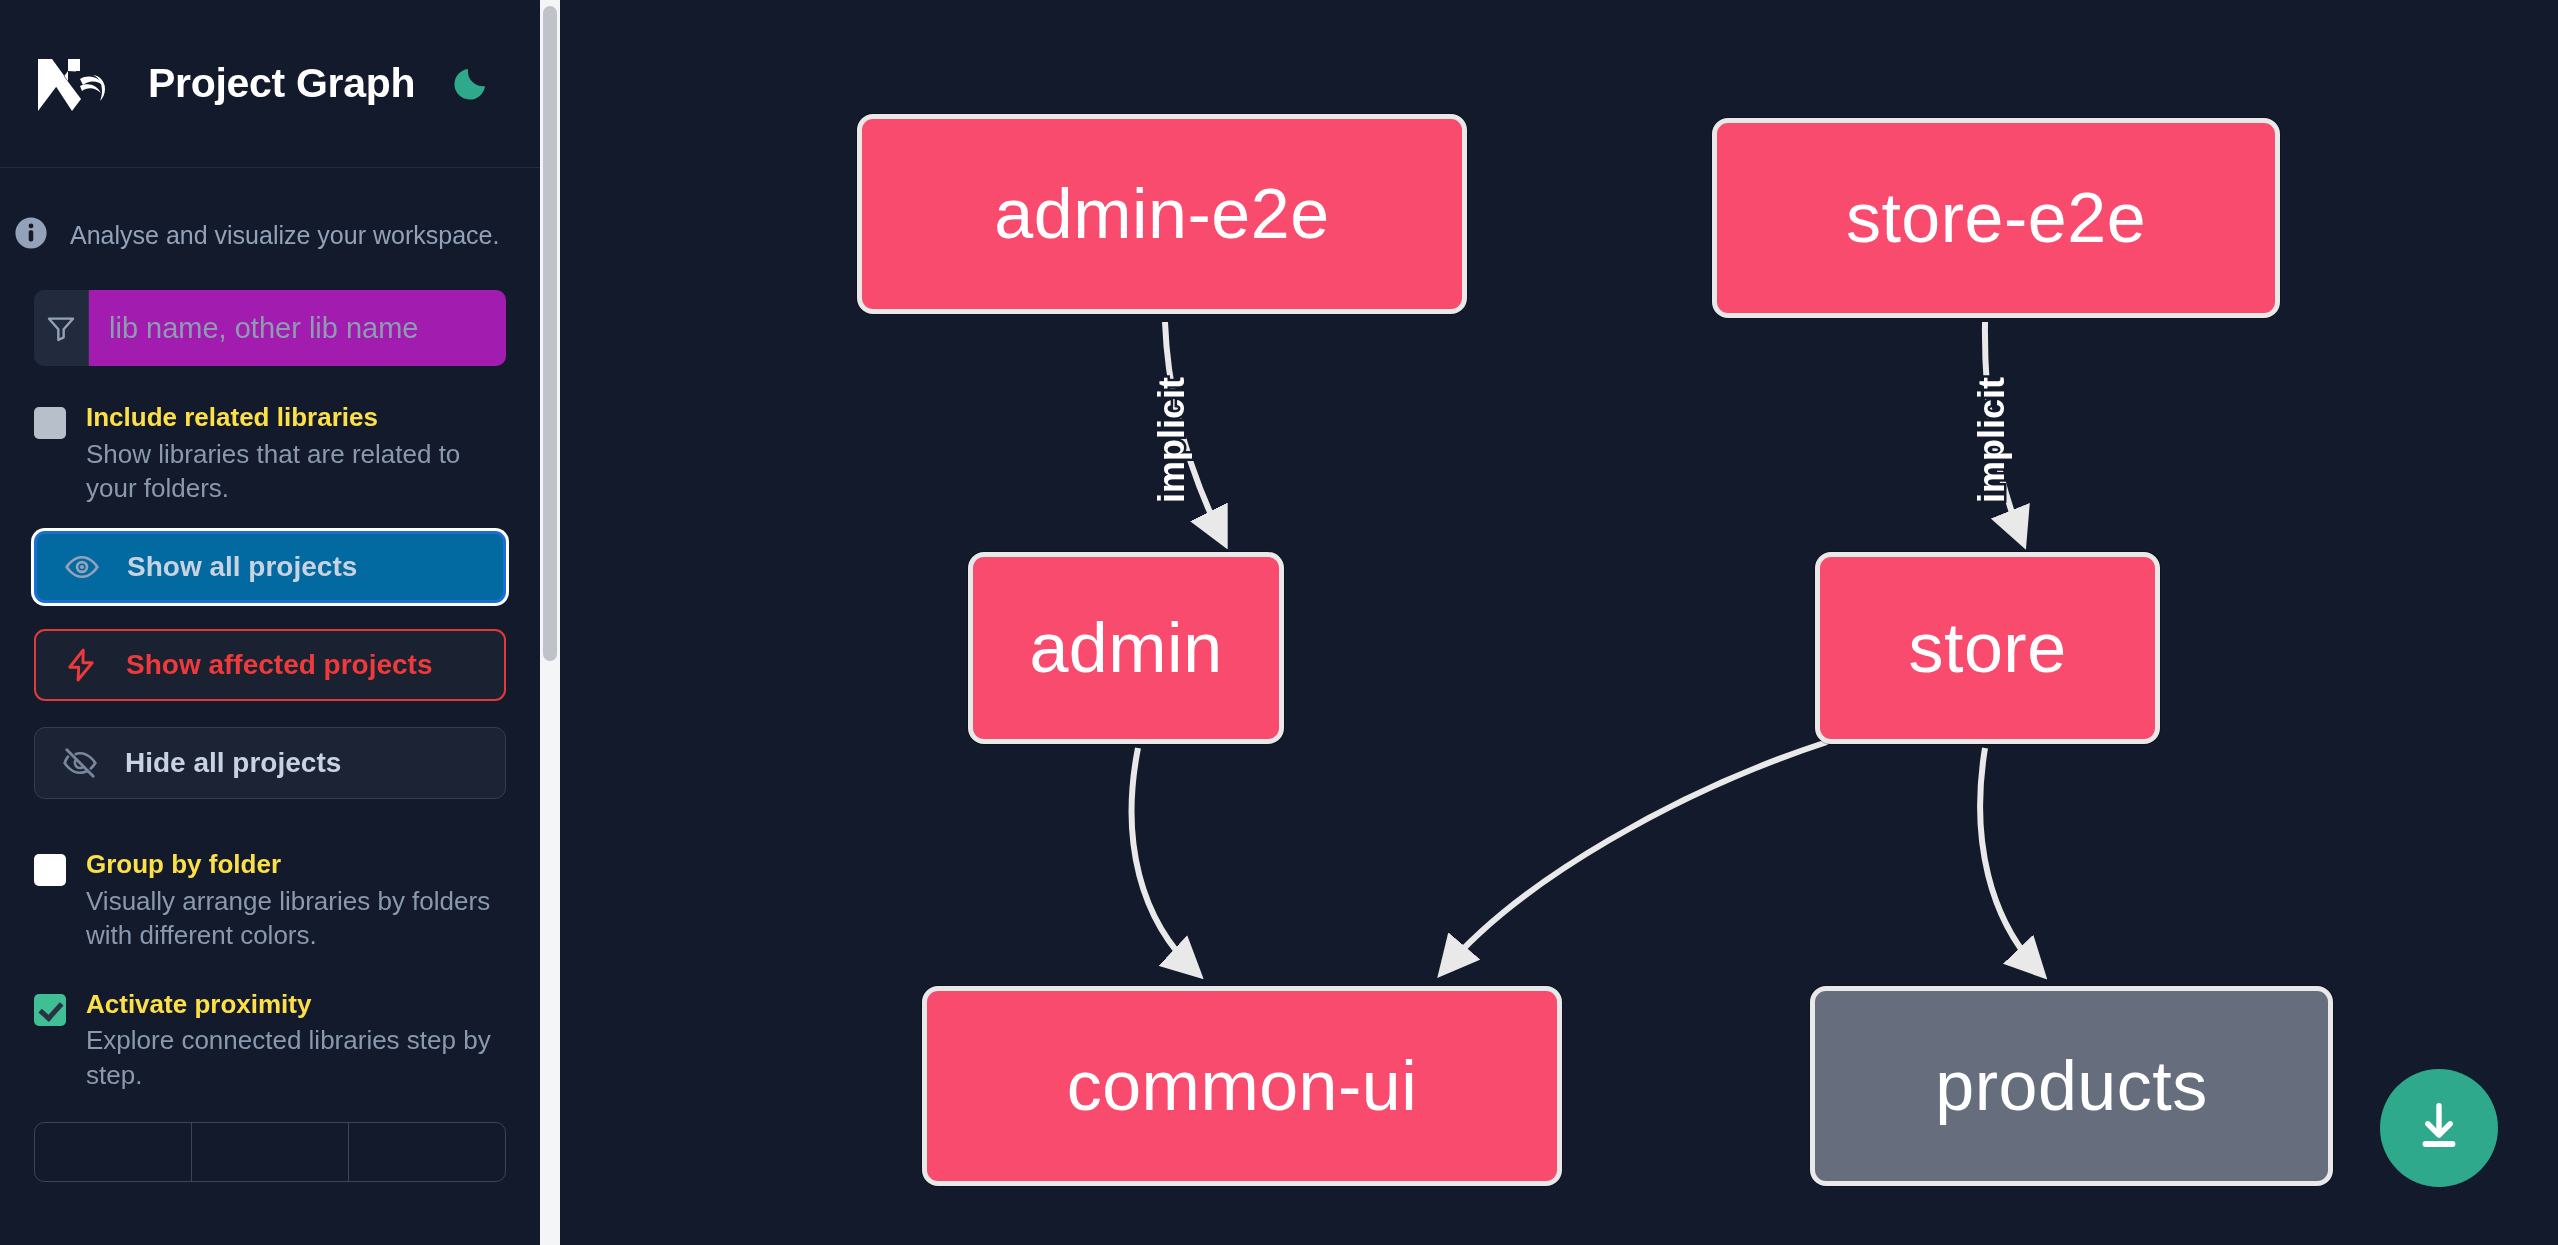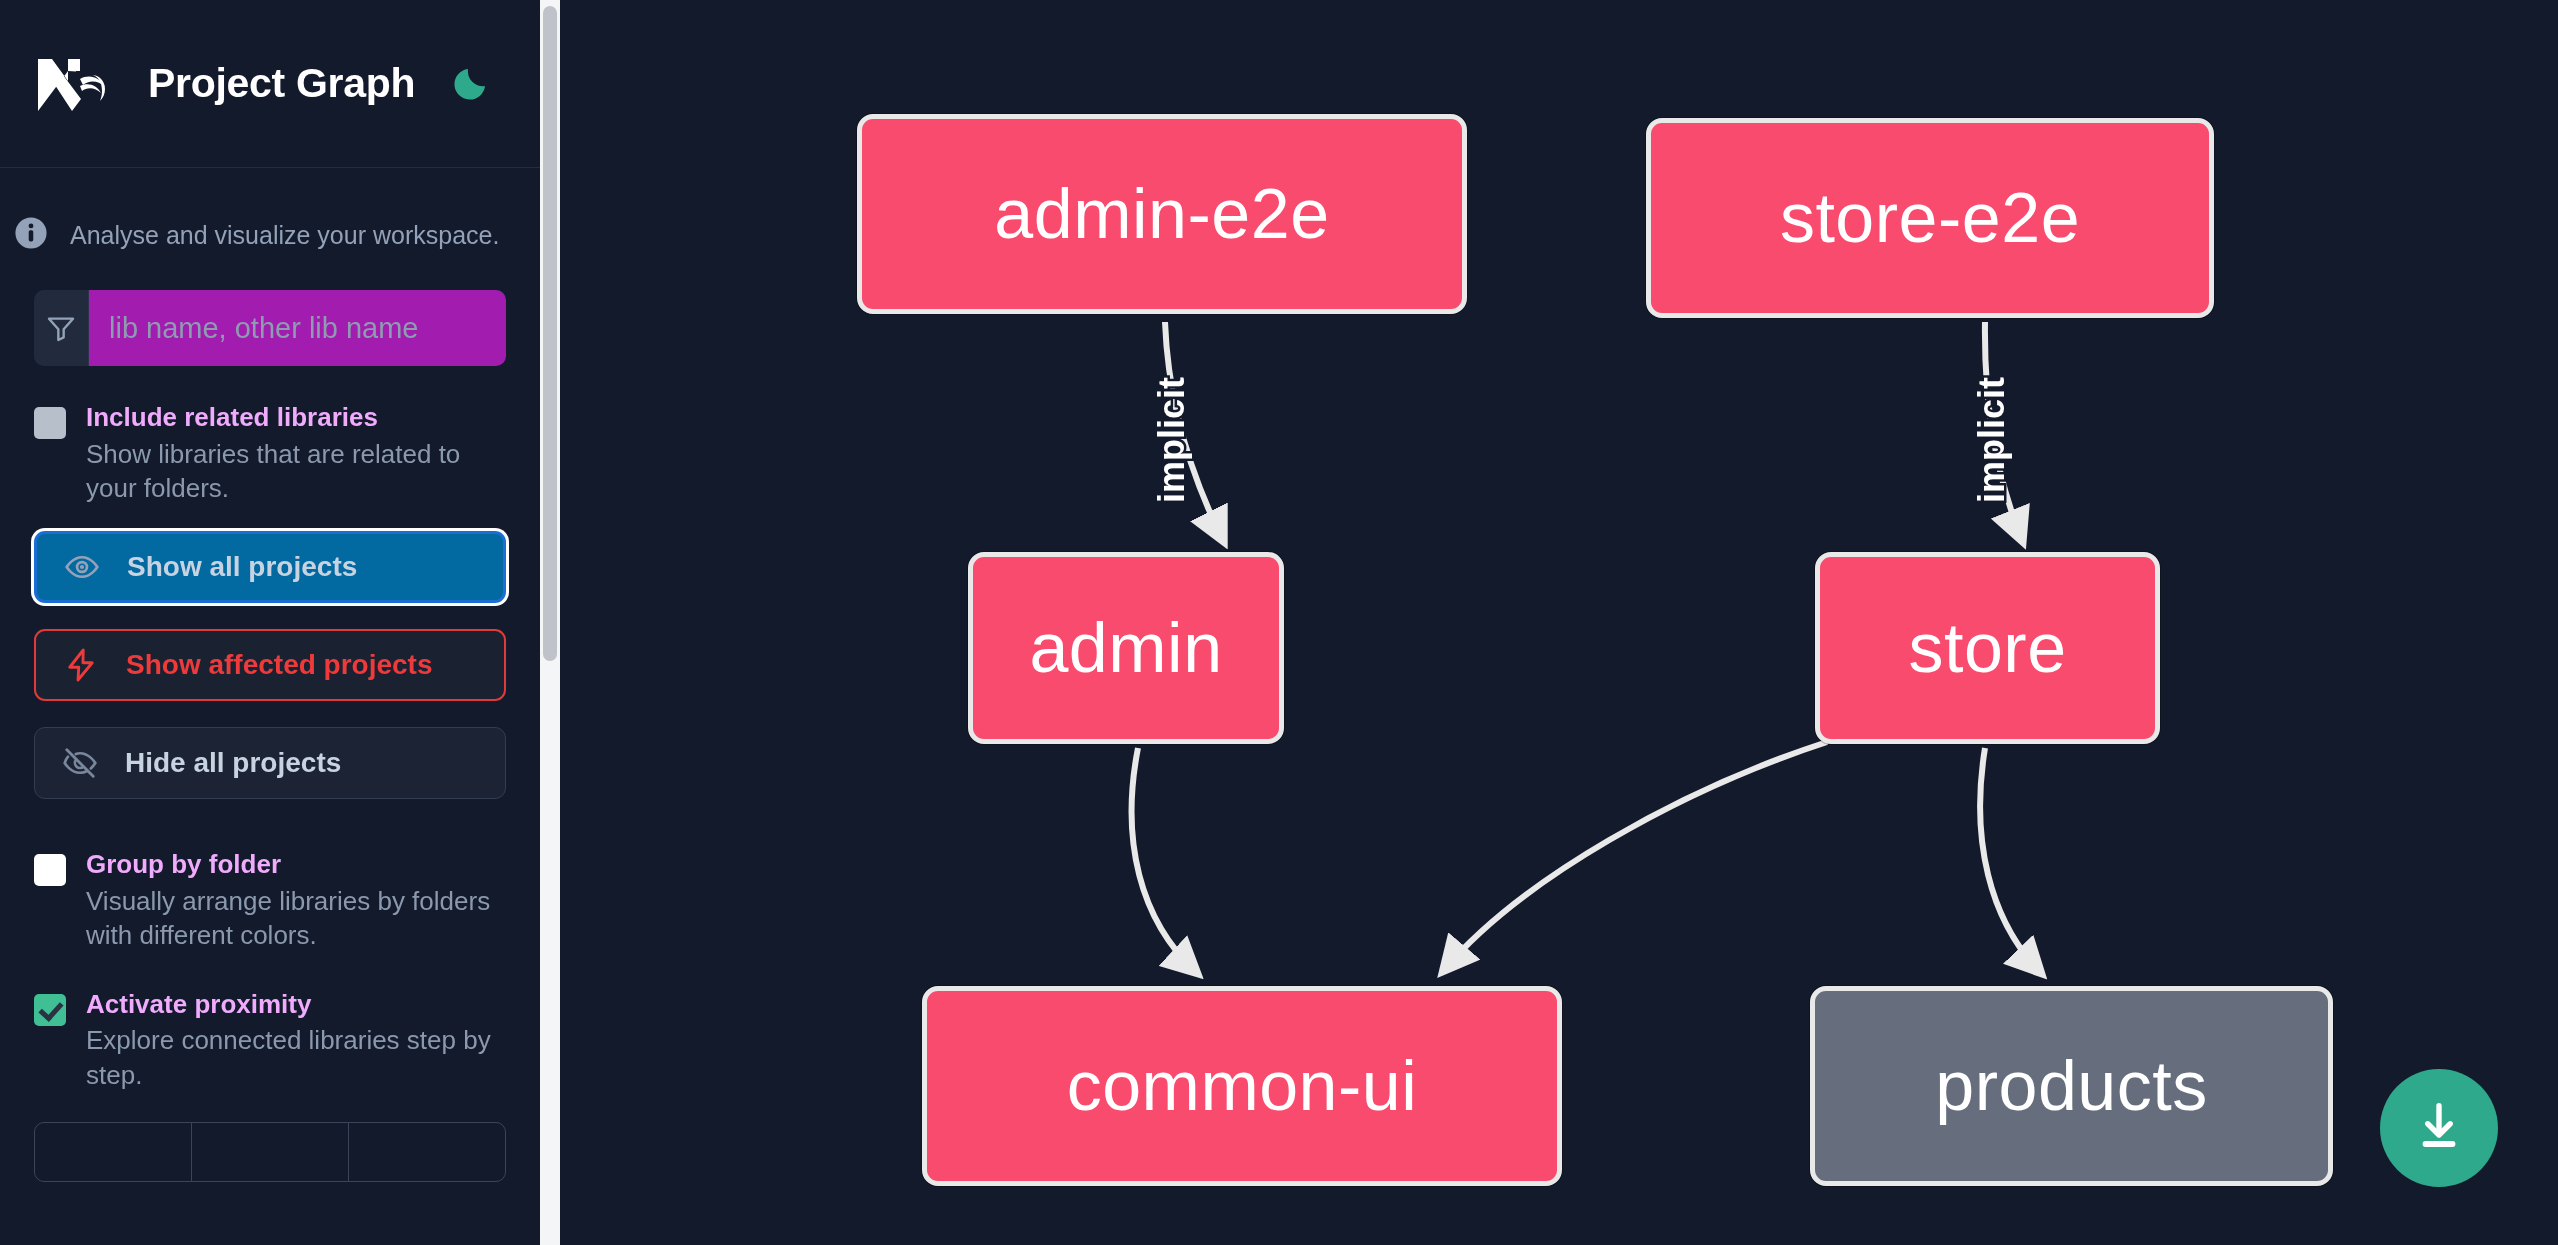--- a/index.html
+++ b/index.html
@@ -109,21 +109,21 @@
     content: "";
     position: absolute;
     left: 10px; top: 4px;
     width: 9px; height: 17px;
     border: solid #2a3244;
     border-width: 0 5px 5px 0;
     transform: rotate(42deg);
   }
   .cb-texts { flex: 1; }
   .cb-title {
-    color: #f0abfc;
+    color: #fde047;
     font-size: 26px;
     font-weight: 700;
     line-height: 1.22;
   }
   .cb-desc {
     color: #8b99ae;
     font-size: 26px;
     line-height: 1.32;
     margin-top: 3px;
     max-width: 430px;
@@ -362,21 +362,21 @@
       </g>
       <g transform="translate(1431,440) rotate(-90)">
         <text x="0" y="0" text-anchor="middle" dominant-baseline="central" font-family="Liberation Sans, sans-serif" font-size="36" font-weight="700" fill="#ffffff" stroke="#131a2b" stroke-width="5" paint-order="stroke">implicit</text>
       </g>
     </svg>
 
     <div class="node" style="left:297px; top:114px; width:610px; height:200px; background:#f94b6e;">
       <span class="node-label">admin-e2e</span>
     </div>
 
-    <div class="node" style="left:1086px; top:118px; width:568px; height:200px; background:#f94b6e;">
+    <div class="node" style="left:1152px; top:118px; width:568px; height:200px; background:#f94b6e;">
       <span class="node-label">store-e2e</span>
     </div>
 
     <div class="node" style="left:408px; top:552px; width:316px; height:192px; background:#f94b6e;">
       <span class="node-label">admin</span>
     </div>
 
     <div class="node" style="left:1255px; top:552px; width:345px; height:192px; background:#f94b6e;">
       <span class="node-label">store</span>
     </div>

